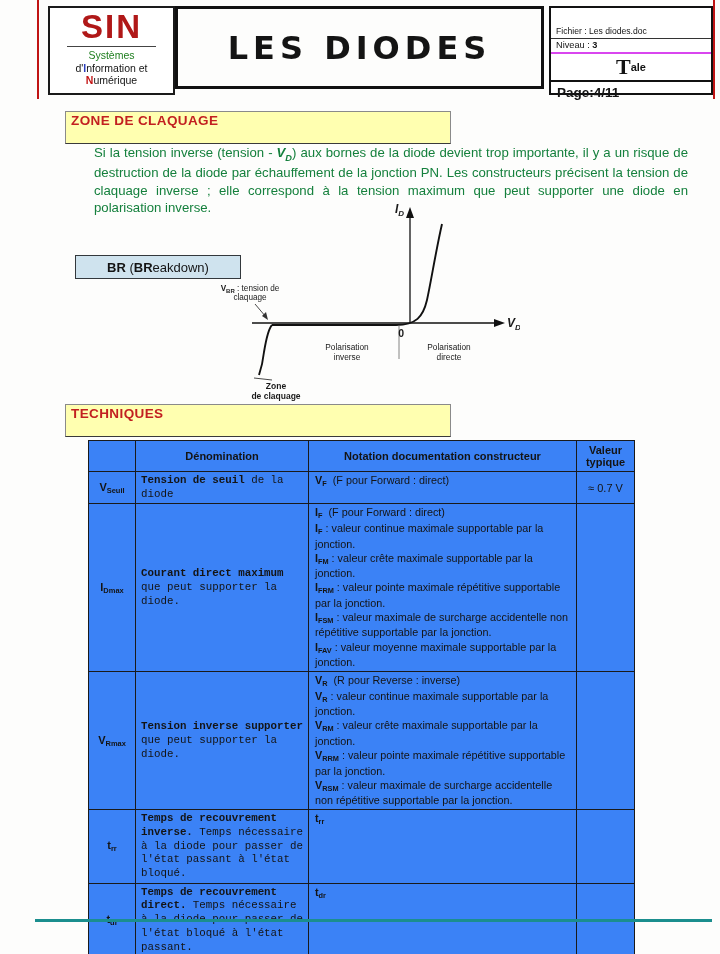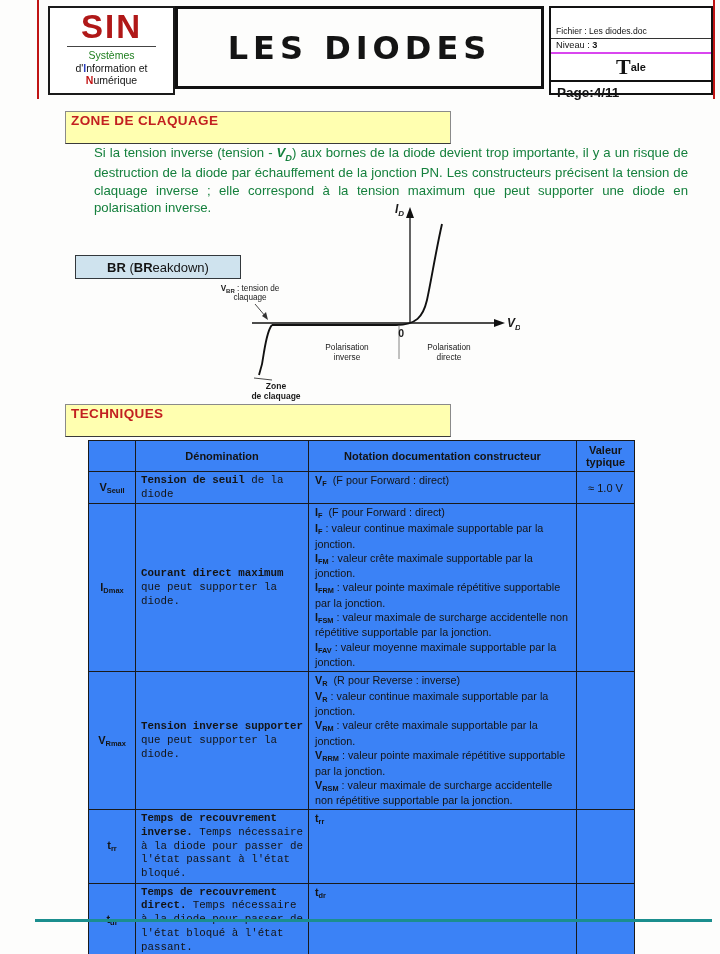--- a/index.html
+++ b/index.html
@@ -151,21 +151,21 @@
         <tr>
       <th></th>
       <th>Dénomination</th>
       <th>Notation documentation constructeur</th>
       <th>Valeur typique</th>
     </tr>
     <tr>
       <td class="cell-sym">V<sub>Seuil</sub></td>
       <td class="cell-denom"><b>Tension de seuil</b> de la diode</td>
       <td class="cell-notation"><b>V<sub>F</sub></b>&nbsp; (F pour Forward : direct)</td>
-      <td class="cell-valeur">≈ 1.0 V</td>
+      <td class="cell-valeur">≈ 0.7 V</td>
     </tr>
     <tr>
       <td class="cell-sym">I<sub>Dmax</sub></td>
       <td class="cell-denom"><b>Courant direct maximum</b> que peut supporter la diode.</td>
       <td class="cell-notation"><b>I<sub>F</sub></b>&nbsp; (F pour Forward : direct)<br><b>I<sub>F</sub></b> : valeur continue maximale supportable par la jonction.<br><b>I<sub>FM</sub></b> : valeur crête maximale supportable par la jonction.<br><b>I<sub>FRM</sub></b> : valeur pointe maximale répétitive supportable par la jonction.<br><b>I<sub>FSM</sub></b> : valeur maximale de surcharge accidentelle non répétitive supportable par la jonction.<br><b>I<sub>FAV</sub></b> : valeur moyenne maximale supportable par la jonction.</td>
       <td class="cell-valeur"></td>
     </tr>
     <tr>
       <td class="cell-sym">V<sub>Rmax</sub></td>
       <td class="cell-denom"><b>Tension inverse supporter</b> que peut supporter la diode.</td>

